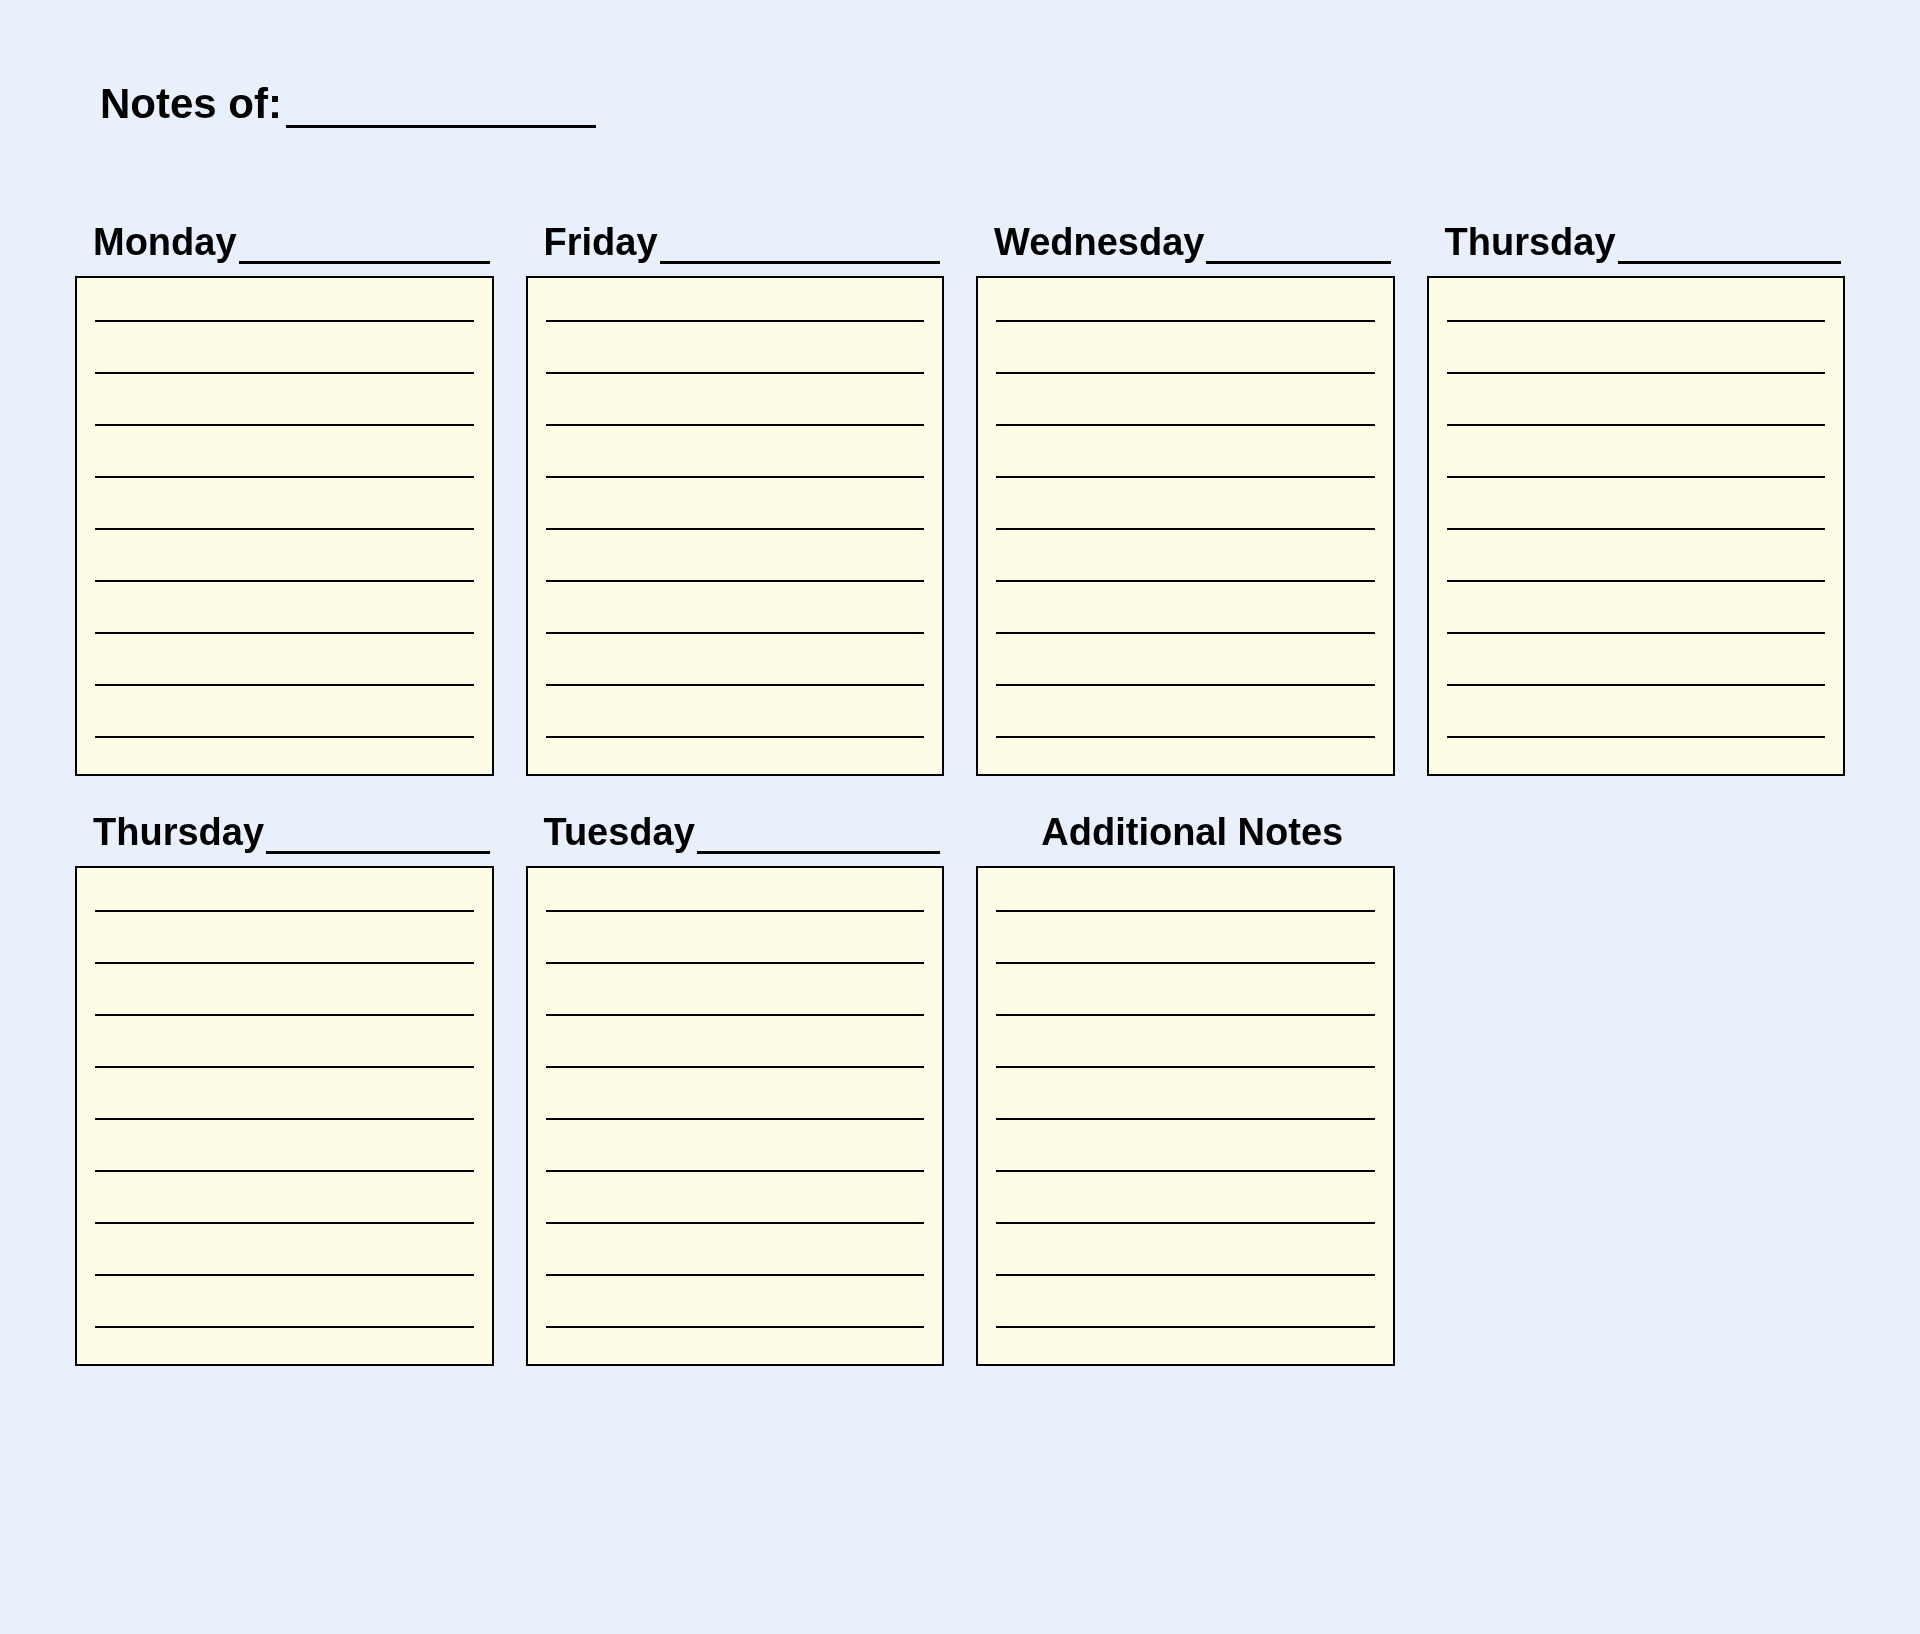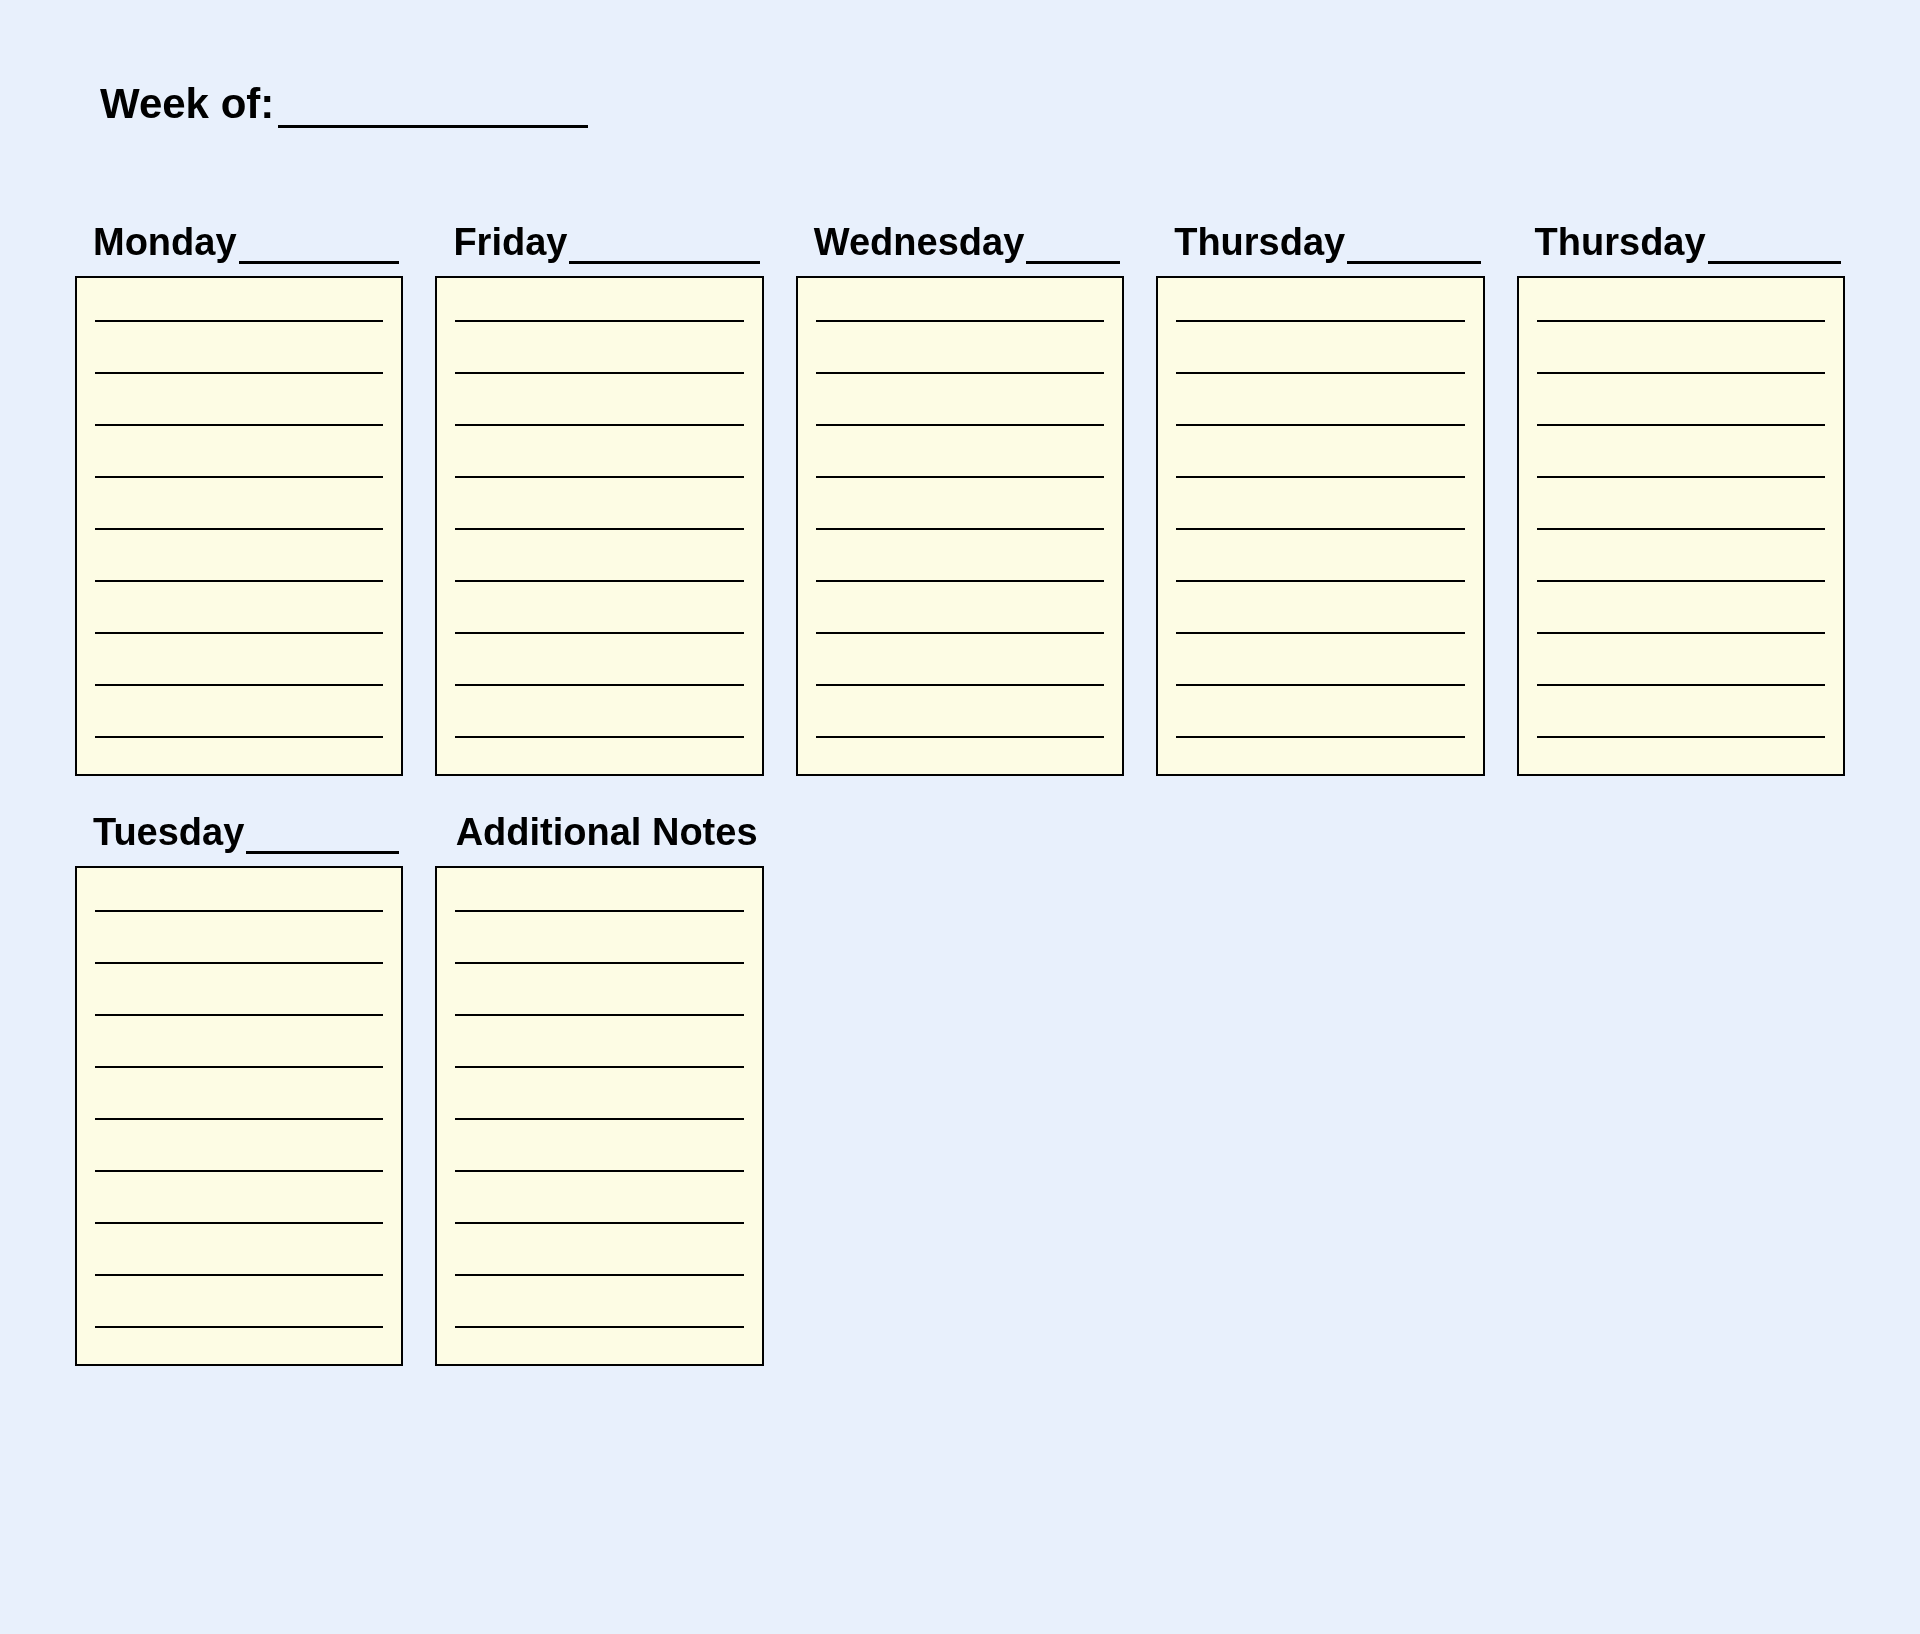--- a/index.html
+++ b/index.html
@@ -26,21 +26,21 @@
     font-weight: bold;
   }
   .week-underline {
     border-bottom: 3px solid #000;
     width: 310px;
     margin-left: 4px;
     height: 42px;
   }
   .grid {
     display: grid;
-    grid-template-columns: repeat(5, 1fr);
+    grid-template-columns: repeat(4, 1fr);
     column-gap: 30px;
     row-gap: 60px;
     padding: 0 15px;
     gap: 32px;
   }
   .cell {
     display: flex;
     flex-direction: column;
   }
   .cell-header {
@@ -78,21 +78,21 @@
   }
   .line {
     border-bottom: 2px solid #000;
     height: 20px;
   }
 </style>
 </head>
 <body>
 
 <div class="week-header">
-  <span class="week-label">Week of:</span>
+  <span class="week-label">Notes of:</span>
   <span class="week-underline"></span>
 </div>
 
 <div class="grid" id="grid">
     <div class="cell">
       <div class="cell-header">
         <span class="cell-label">Monday</span>
         <span class="cell-underline"></span>
       </div>
       <div class="box">

